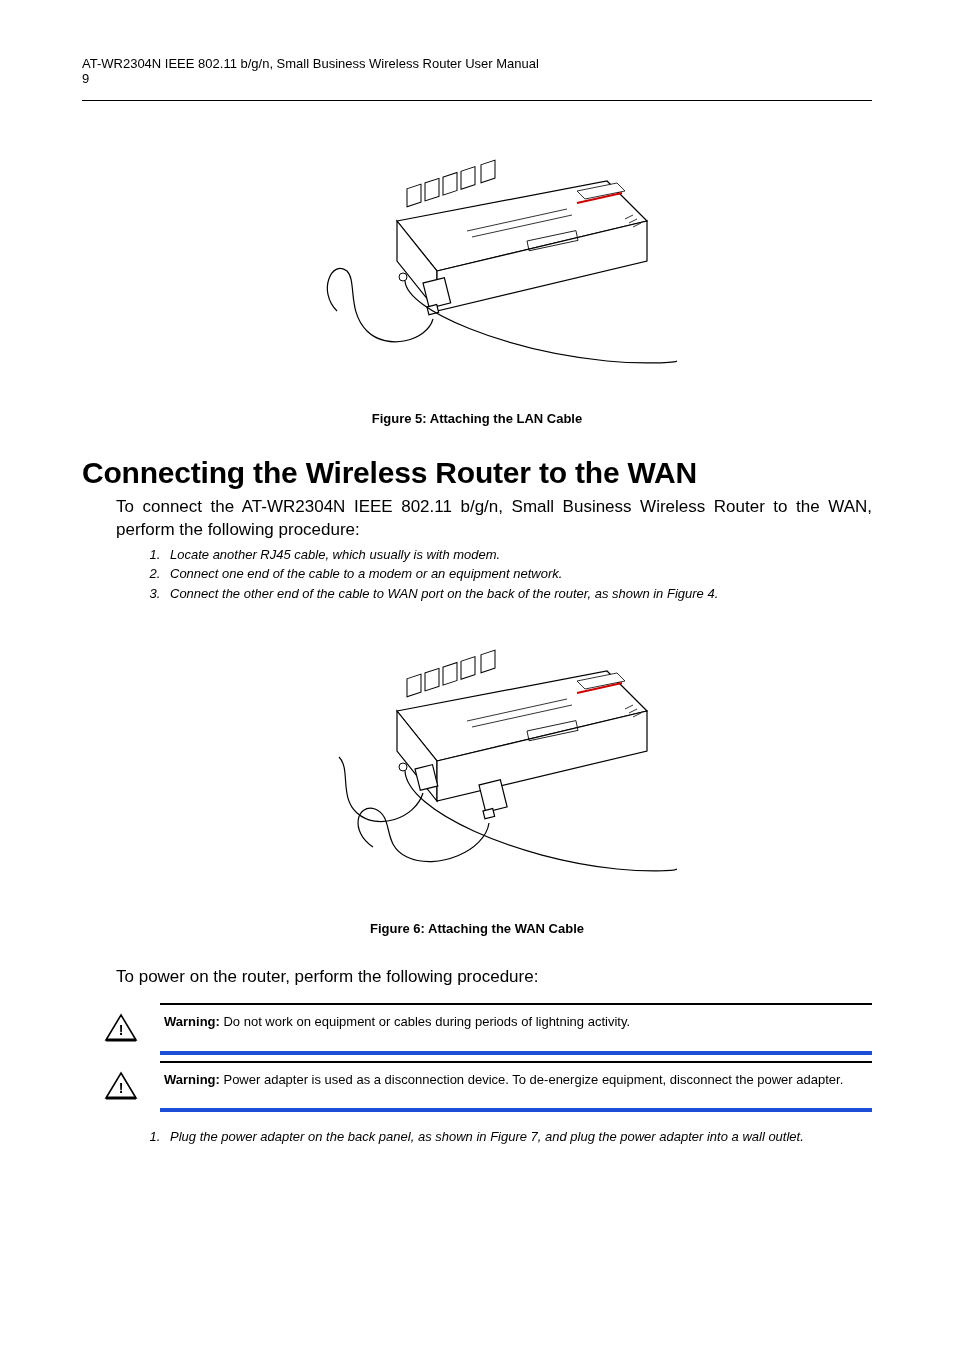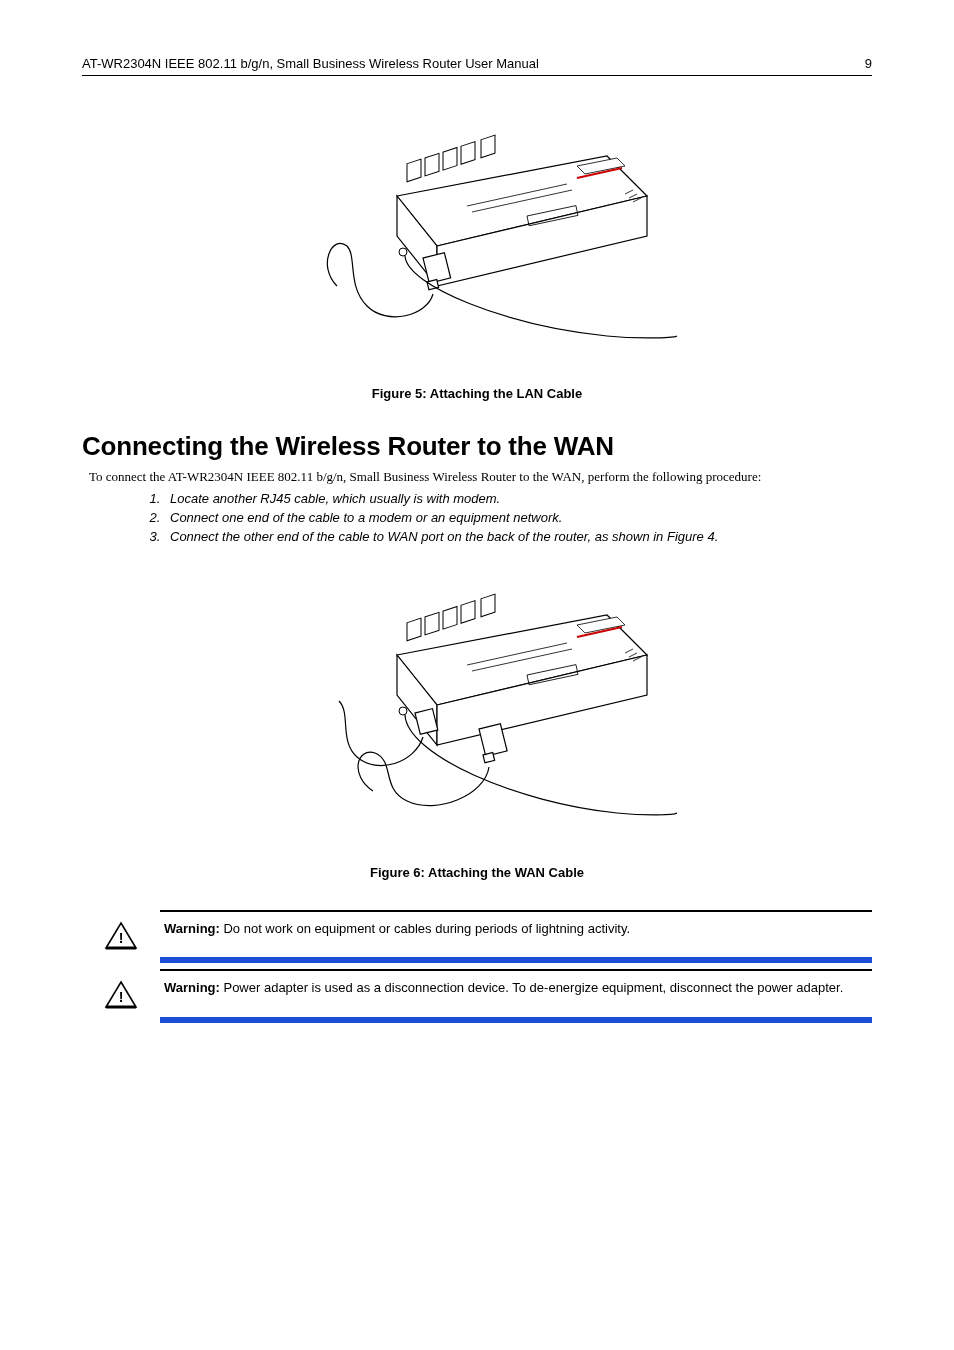--- a/index.html
+++ b/index.html
@@ -1,29 +1,29 @@
 <!DOCTYPE html>
 <html><head>
 <meta charset="utf-8">
 <style>
   * { box-sizing: border-box; margin: 0; padding: 0; }
   html, body { width: 954px; height: 1350px; background: #fff; font-family: "Segoe UI", "Gill Sans", Arial, sans-serif; color: #000; }
   .page { padding: 56px 82px 40px 82px; width: 954px; }
-  .header-line { display: flex; justify-content: space-between; font-size: 13px; border-bottom: 1px solid #000; padding-bottom: 4px; margin-bottom: 30px; }
+  .header-line { display: flex; justify-content: space-between; font-size: 13px; border-bottom: 1px solid #000; padding-bottom: 14px; margin-bottom: 30px; flex-direction: column; }
   .figure-wrap { text-align: center; margin: 8px 0 6px 0; }
   .figure-wrap svg { display: inline-block; }
   .figure-caption { text-align: center; font-weight: bold; font-size: 13px; margin-top: 4px; margin-bottom: 30px; }
-  h1.section { font-size: 26px; font-weight: bold; margin: 28px 0 6px 0; letter-spacing: -0.2px; }
-  .body-text { font-size: 13px; line-height: 1.35; margin-left: 7px; margin-bottom: 4px; text-align: justify; font-family: Liberation Serif, serif; }
+  h1.section { font-size: 30px; font-weight: bold; margin: 28px 0 6px 0; letter-spacing: -0.2px; }
+  .body-text { font-size: 17px; line-height: 1.35; margin-left: 34px; margin-bottom: 4px; text-align: justify; }
   ol.numbered { margin-left: 82px; font-size: 13px; line-height: 1.42; }
   ol.numbered li { padding-left: 6px; margin-bottom: 1px; text-align: justify; font-style: italic; }
   .callout { margin: 14px 0 0 22px; }
   .callout-table { width: 100%; border-collapse: collapse; }
   .callout-table td.icon-cell { width: 56px; vertical-align: middle; text-align: left; padding: 6px 0 6px 0; }
-  .callout-table td.text-cell { font-size: 13px; padding: 8px 4px 20px 4px; border-top: 2px solid #000; border-bottom: 6px solid #1d4ed8; text-align: justify; line-height: 1.35; }
+  .callout-table td.text-cell { font-size: 13px; padding: 8px 4px 20px 4px; border-top: 2px solid #000; border-bottom: 4px solid #1d4ed8; text-align: justify; line-height: 1.35; }
   .warning-icon svg { display: block; }
 </style>
 </head>
 <body>
 
 <div class="page">
 
   <div class="header-line">
     <span>AT-WR2304N IEEE 802.11 b/g/n, Small Business Wireless Router User Manual</span>
     <span>9</span>
@@ -120,20 +120,21 @@
         <rect x="202" y="164" width="22" height="28" transform="rotate(-14 202 164)"></rect>
         <rect x="206" y="190" width="10" height="8" transform="rotate(-14 206 190)"></rect>
       </g>
       <path d="M 212 202 C 208 230, 160 250, 130 236 C 104 224, 118 196, 98 188 C 80 182, 72 210, 96 226" stroke="#000" stroke-width="1.2" fill="none"></path>
 
       <path d="M 128 150 C 130 190, 240 238, 340 248 C 370 251, 398 250, 400 248" stroke="#000" stroke-width="1.2" fill="none"></path>
     </svg>
   </div>
   <div class="figure-caption">Figure 6: Attaching the WAN Cable</div>
 
+  <p class="body-text">To power on the router, perform the following procedure:</p>
 
   <div class="callout">
     <table class="callout-table">
         <tbody>
           <tr>
       <td class="icon-cell">
         <span class="warning-icon">
           <svg width="34" height="30" viewBox="0 0 34 30">
             <polygon points="17,2 32,27 2,27" fill="none" stroke="#000" stroke-width="1.6"></polygon>
             <line x1="2" y1="27" x2="32" y2="27" stroke="#000" stroke-width="3"></line>
@@ -163,14 +164,17 @@
         </span>
       </td>
       <td class="text-cell">
         <b>Warning:</b><span> Power adapter is used as a disconnection device. To de-energize equipment, disconnect the power adapter.</span>
       </td>
     </tr>
         </tbody>
       </table>
   </div>
 
+  <ol class="numbered" style="margin-top:16px;">
+    <li>Plug the power adapter on the back panel, as shown in Figure 7, and plug the power adapter into a wall outlet.</li>
+  </ol>
 
 </div>
 
 </body></html>

